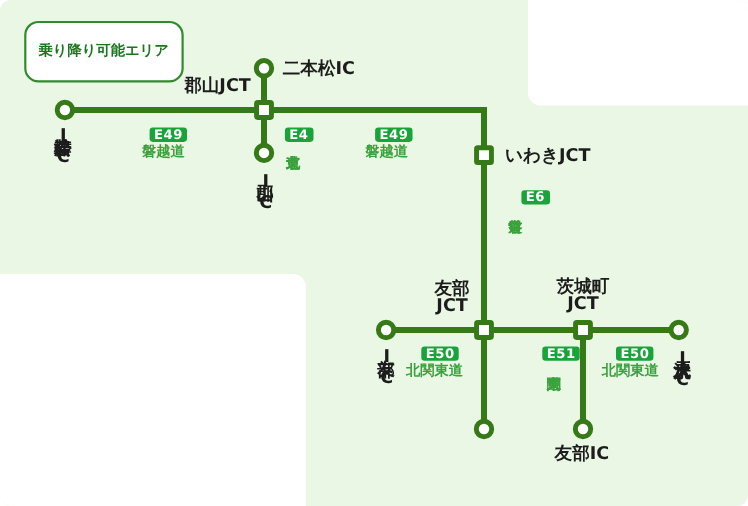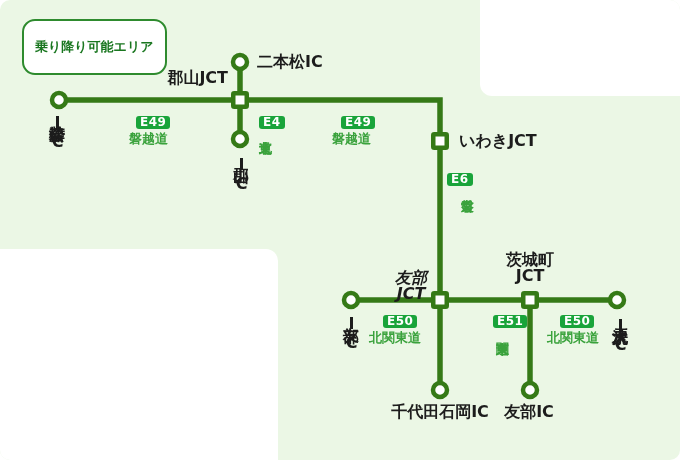--- a/index.html
+++ b/index.html
@@ -58,40 +58,39 @@
     <rect class="node-square" x="433.25" y="134.25" width="13.5" height="13.5" rx="1"></rect>
     <rect class="node-square" x="433.25" y="293.25" width="13.5" height="13.5" rx="1"></rect>
     <rect class="node-square" x="523.25" y="293.25" width="13.5" height="13.5" rx="1"></rect>
   </svg>
 
   <div class="title-pill">乗り降り可能エリア</div>
 
   <div class="nlabel" style="left:257px;top:53px;">二本松IC</div>
   <div class="nlabel" style="left:150px;top:69px;width:78px;text-align:right;">郡山JCT</div>
   <div class="nlabel" style="left:459px;top:132px;">いわきJCT</div>
-  <div class="nlabel2" style="left:381px;top:270px;width:60px;font-style:italic;">
+  <div class="nlabel2" style="left:381px;top:254px;width:60px;">
     <div>友部</div>
     <div>JCT</div>
   </div>
   <div class="nlabel2" style="left:498px;top:252px;width:64px;">
     <div>茨城町</div>
     <div>JCT</div>
   </div>
-  <div class="nlabel2" style="left:390px;top:404px;width:100px;">千代田石岡IC</div>
   <div class="nlabel2" style="left:496px;top:404px;width:66px;">友部IC</div>
 
   <div class="vlabel" style="left:48px;top:113px;">会津若松IC</div>
   <div class="vlabel" style="left:232px;top:155px;">郡山IC</div>
   <div class="vlabel" style="left:342px;top:314px;">友部IC</div>
   <div class="vlabel" style="left:611px;top:316px;">水戸大洗IC</div>
 
   <div class="badge" style="left:136px;top:116px;">E49</div>
   <div class="badge" style="left:259px;top:116px;">E4</div>
   <div class="badge" style="left:341px;top:116px;">E49</div>
-  <div class="badge" style="left:447px;top:173px;">E6</div>
+  <div class="badge" style="left:474px;top:173px;">E6</div>
   <div class="badge" style="left:383px;top:315px;">E50</div>
   <div class="badge" style="left:493px;top:315px;">E51</div>
   <div class="badge" style="left:560px;top:315px;">E50</div>
 
   <div class="rname" style="left:129px;top:132px;">磐越道</div>
   <div class="vroad" style="left:258px;top:131px;">東北道</div>
   <div class="rname" style="left:332px;top:132px;">磐越道</div>
   <div class="vroad" style="left:460px;top:189px;">常磐道</div>
   <div class="rname rname-c" style="left:367px;top:331px;width:56px;">北関東道</div>
   <div class="vroad" style="left:495px;top:332px;">東関東道</div>

